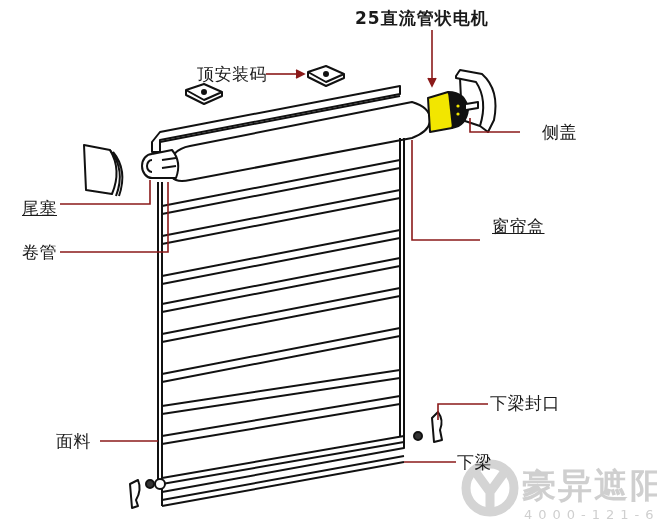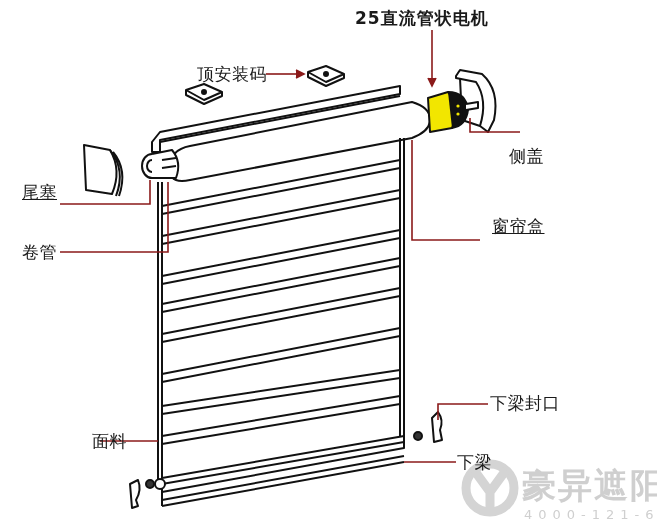--- a/index.html
+++ b/index.html
@@ -107,23 +107,23 @@
     </g>
 
     <g fill="none" stroke="#d4d4d4" stroke-width="9">
       <circle cx="490" cy="488" r="24"></circle>
       <path d="M474 470 L490 492 L506 470 M490 492 L490 512"></path>
     </g>
   </svg>
 
   <div class="label title" style="left:355px; top:10px;">25直流管状电机</div>
   <div class="label" style="left:177px; top:66px;margin-left:20px;">顶安装码</div>
-  <div class="label" style="left:509px; top:124px;margin-top:24px;">侧盖</div>
-  <div class="label" style="left:22px; top:184px;text-decoration:underline;">尾塞</div>
+  <div class="label" style="left:542px; top:124px;">侧盖</div>
+  <div class="label" style="left:22px; top:200px;text-decoration:underline;">尾塞</div>
   <div class="label" style="left:22px; top:244px;">卷管</div>
   <div class="label" style="left:492px; top:218px;text-decoration:underline;">窗帘盒</div>
-  <div class="label" style="left:56px; top:433px;margin-left:36px;">面料</div>
+  <div class="label" style="left:56px; top:433px;">面料</div>
   <div class="label" style="left:490px; top:396px;font-family:Liberation Mono, monospace;">下梁封口</div>
   <div class="label" style="left:457px; top:454px;">下梁</div>
 
   <div class="wm-name" style="left:522px;">豪异遮阳</div>
   <div class="wm-phone" style="left:524px;">4000-121-696</div>
 </div>
 
 </body></html>

